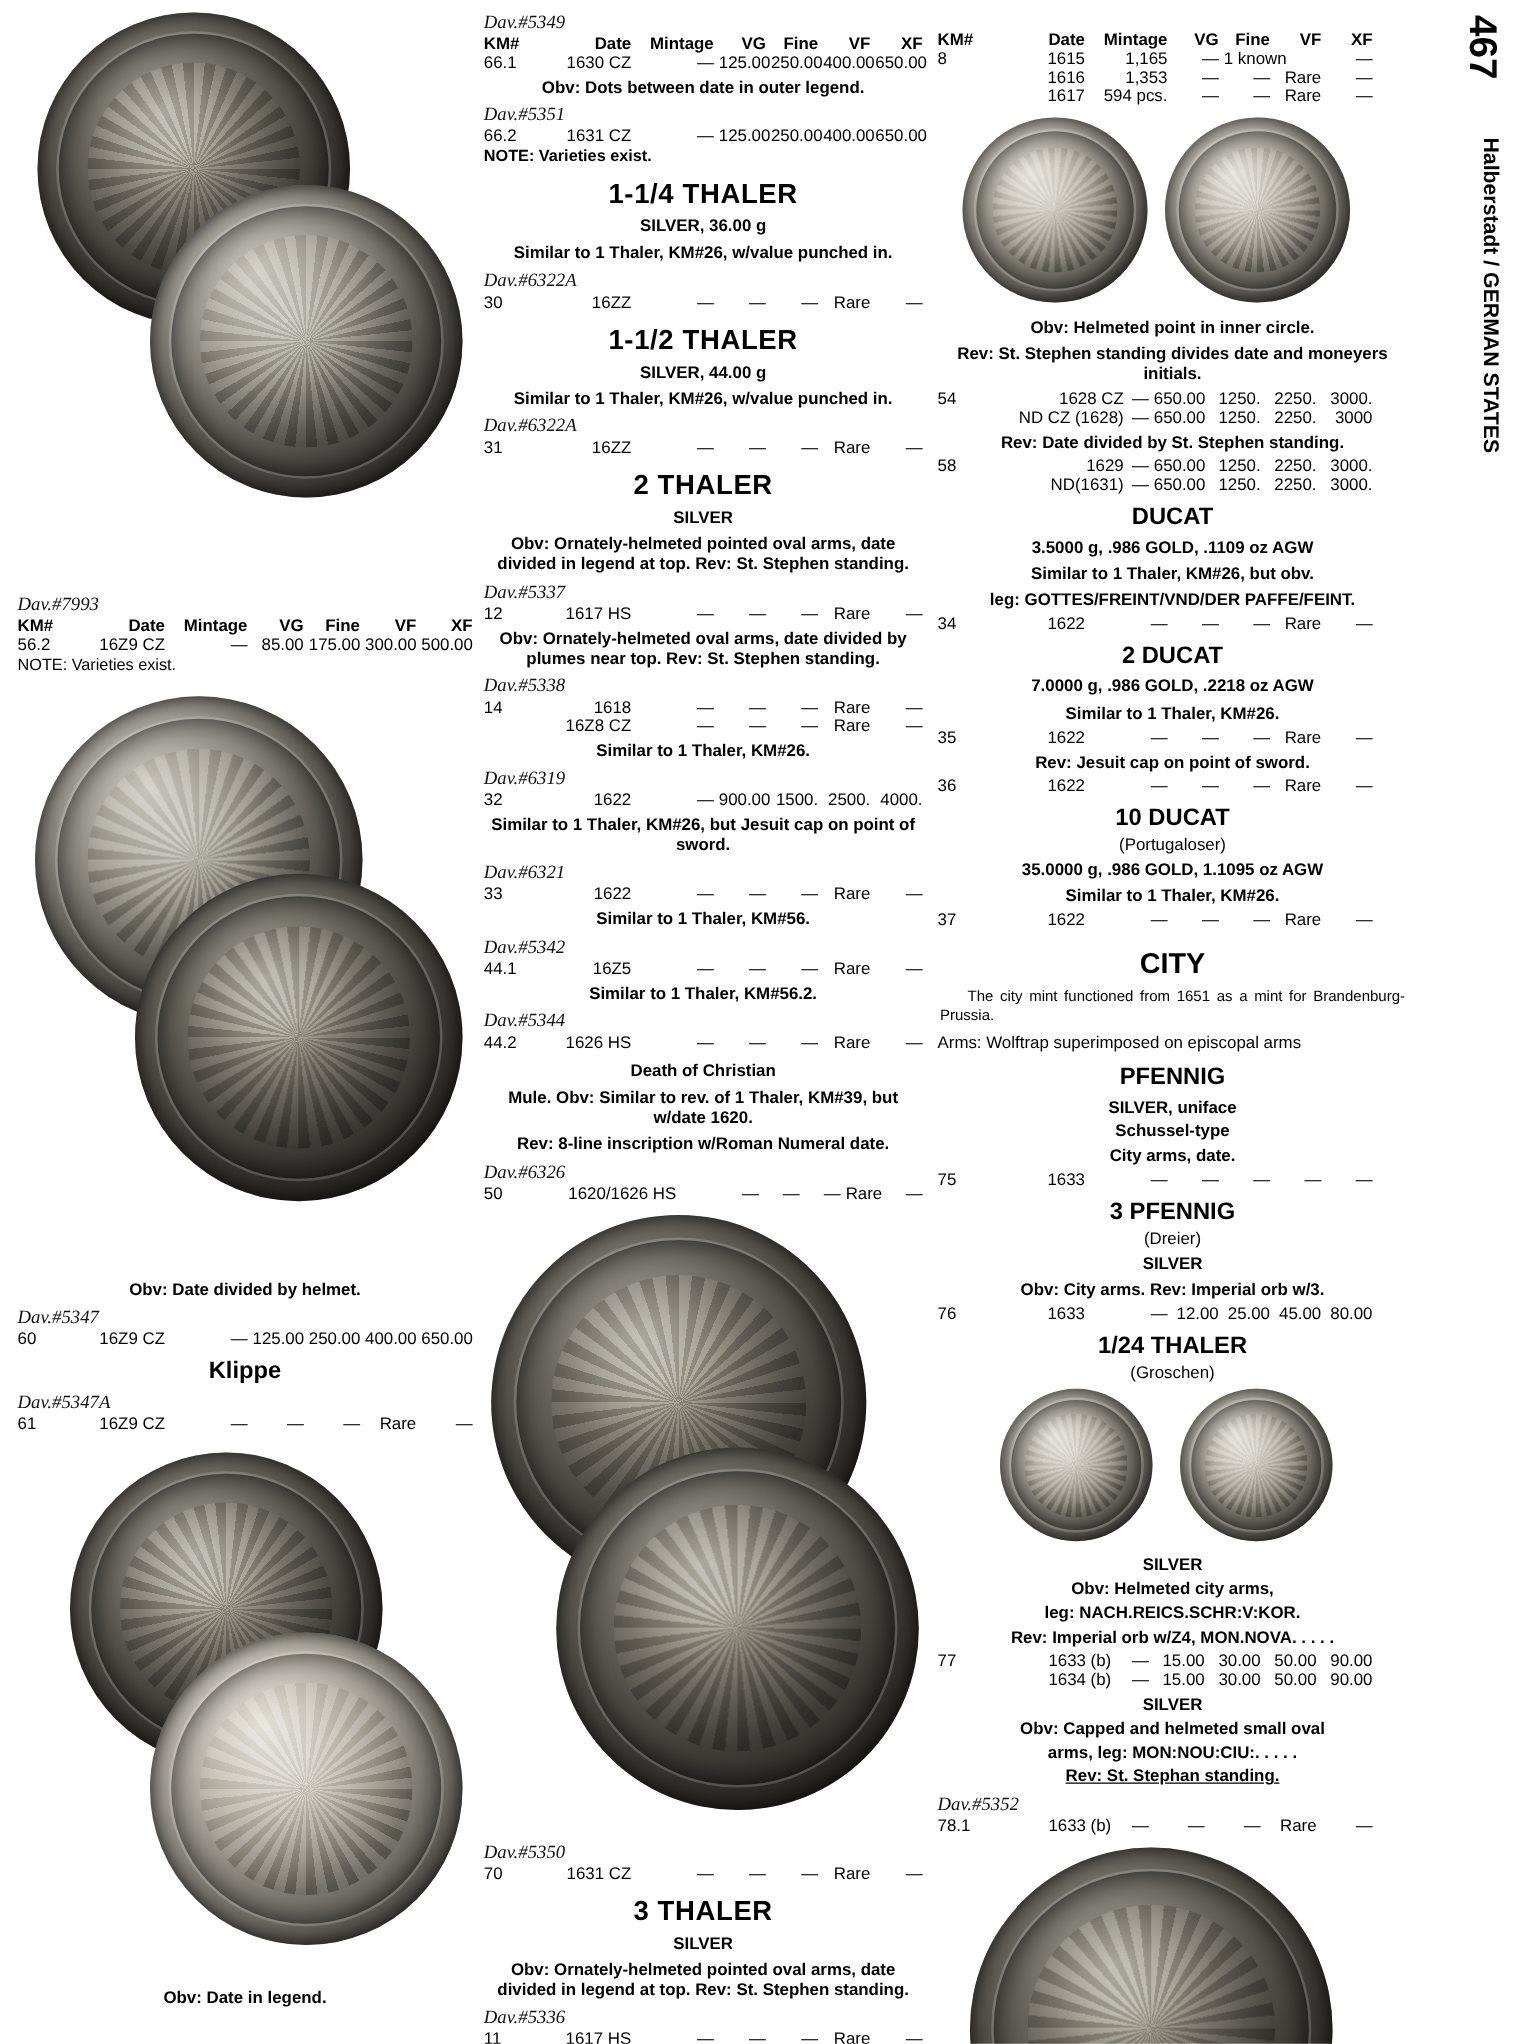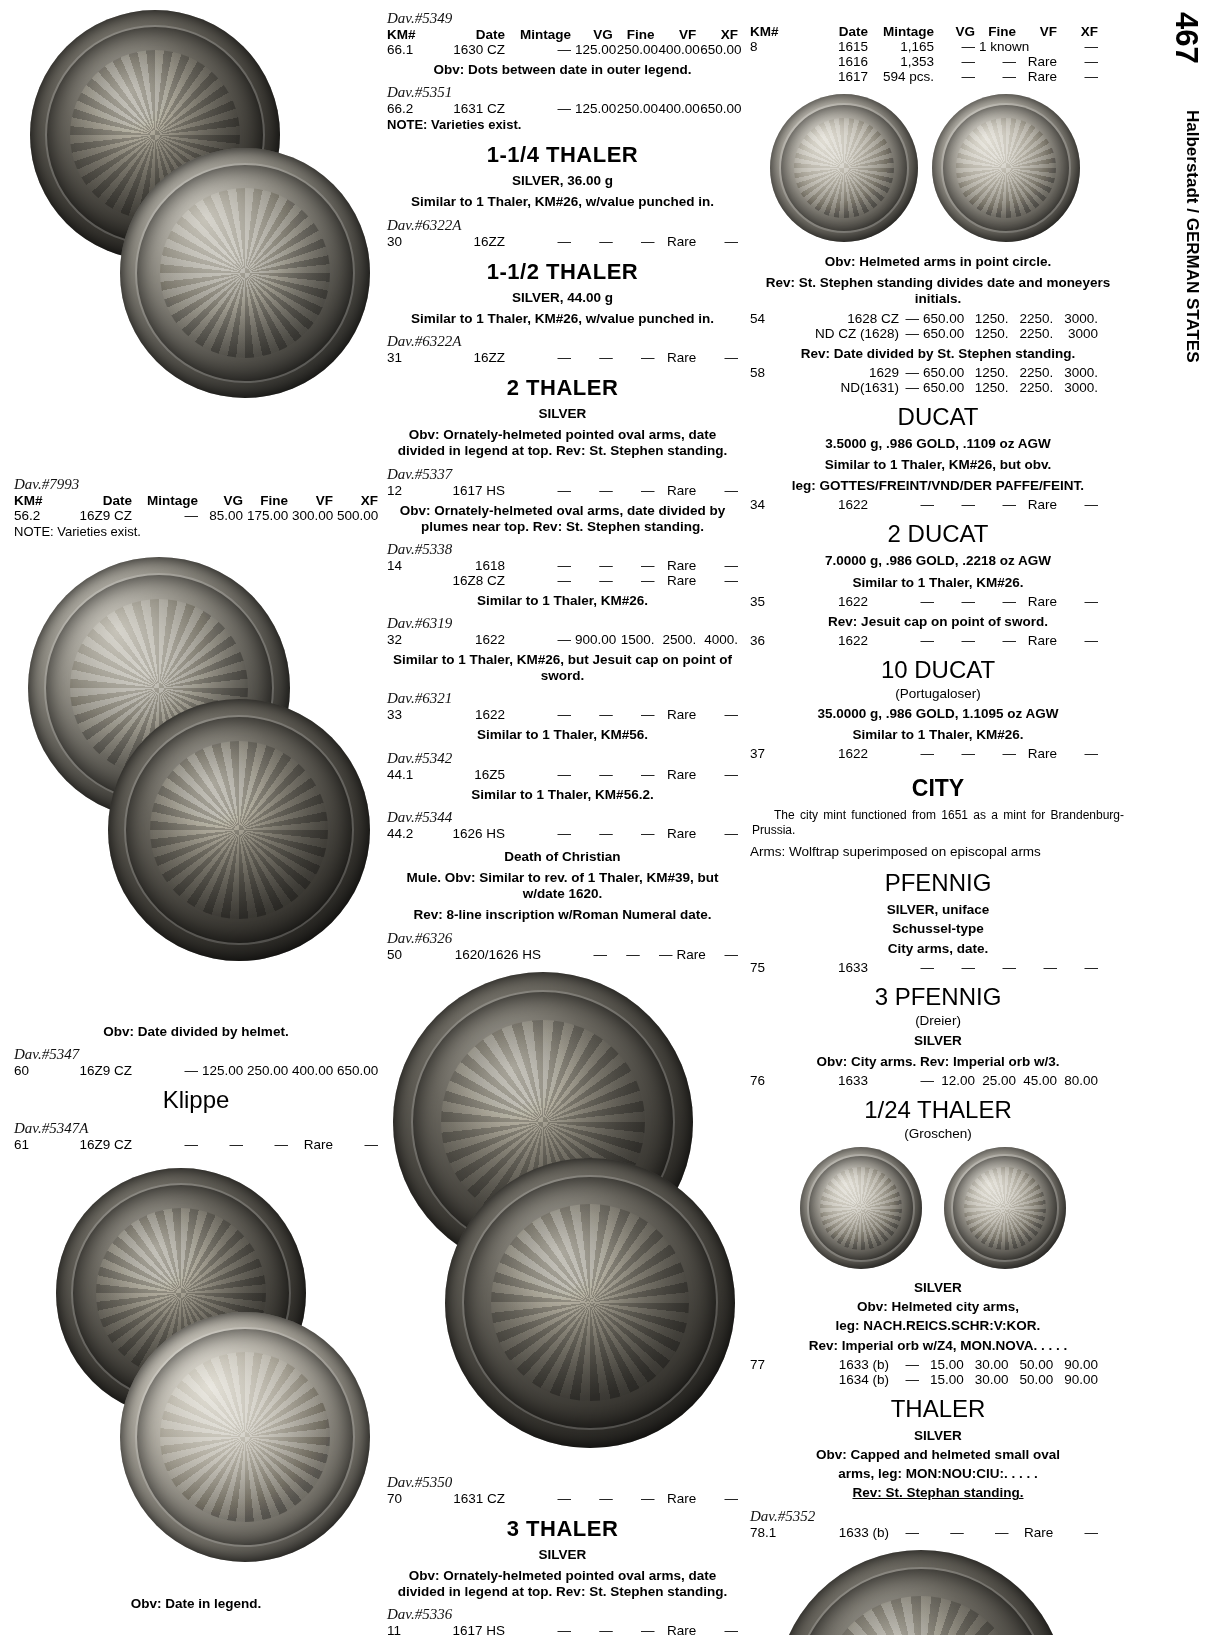--- a/index.html
+++ b/index.html
@@ -36,21 +36,21 @@
     writing-mode:vertical-rl;
     white-space:nowrap;
   }
 
   
   .dav{font-family:Liberation Serif, serif;font-style:italic;font-size:15px;margin:6px 0 0 2px;color:#111;}
   .note{font-size:13px;margin:1px 0 0 2px;}
   .bold{font-weight:bold;}
   .desc{font-size:13.5px;font-weight:bold;text-align:center;line-height:1.2;margin:5px 6px 3px 6px;}
   .denom{font-size:22px;font-weight:bold;text-align:center;margin:10px 0 2px 0;letter-spacing:0.5px;}
-  .denom2{font-size:24px;font-weight:normal;text-align:center;margin:8px 0 2px 0;}
+  .denom2{font-size:19px;font-weight:bold;text-align:center;margin:8px 0 2px 0;}
   .sub{font-size:13.5px;text-align:center;margin:1px 0 2px 0;}
   .bigtitle{font-size:23px;font-weight:bold;text-align:center;margin:14px 0 4px 0;}
   .para{font-size:12px;text-align:justify;margin:6px 4px 4px 4px;line-height:1.25;}
   .para2{font-size:13.5px;margin:6px 2px 4px 2px;line-height:1.25;}
 
   
   table.pt{border-collapse:collapse;font-size:13.5px;width:100%;table-layout:fixed;}
   table.pt th{font-weight:bold;text-align:center;padding:0 2px;font-size:13.5px;}
   table.pt td{padding:0 2px;text-align:center;white-space:nowrap;}
   table.pt td.km,table.pt th.km{text-align:left;width:40px;}
@@ -463,21 +463,21 @@
         <td class="p">—</td>
       </tr>
     </tbody>
       </table>
 
     <div style="position:relative;height:150px;margin-top:10px;">
       <div class="coin light" style="left:22px;top:0;width:148px;height:148px;"></div>
       <div class="coin light" style="left:184px;top:0;width:148px;height:148px;"></div>
     </div>
 
-    <div class="desc" style="margin-top:10px;">Obv: Helmeted arms in point circle.</div>
+    <div class="desc" style="margin-top:10px;">Obv: Helmeted point in inner circle.</div>
     <div class="desc">Rev: St. Stephen standing divides date and moneyers initials.</div>
     <table class="pt" style="width:352px;">
       <tbody>
           <tr>
         <td class="km">54</td>
         <td class="date" style="width:105px;">1628 CZ</td>
         <td class="mint" style="width:16px;">—</td>
         <td class="p">650.00</td>
         <td class="p">1250.</td>
         <td class="p">2250.</td>
@@ -654,21 +654,20 @@
         <td class="date">1634 (b)</td>
         <td class="mint">—</td>
         <td class="p">15.00</td>
         <td class="p">30.00</td>
         <td class="p">50.00</td>
         <td class="p">90.00</td>
       </tr>
     </tbody>
       </table>
 
-    <div class="denom2">THALER</div>
     <div class="desc">SILVER</div>
     <div class="desc" style="margin-top:0;">Obv: Capped and helmeted small oval</div>
     <div class="desc" style="margin-top:0;">arms, leg: MON:NOU:CIU:. . . . .</div>
     <div class="desc" style="margin-top:0;text-decoration:underline;">Rev: St. Stephan standing.</div>
     <div class="dav">Dav.#5352</div>
     <table class="pt" style="width:352px;">
       <tbody>
           <tr>
         <td class="km">78.1</td>
         <td class="date" style="width:95px;">1633 (b)</td>

